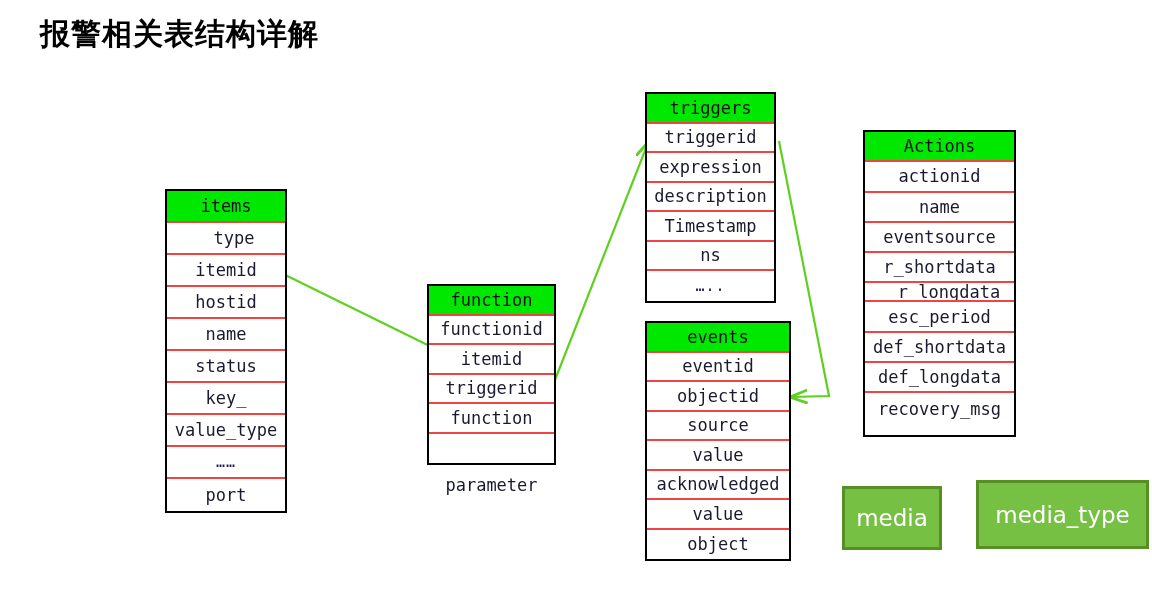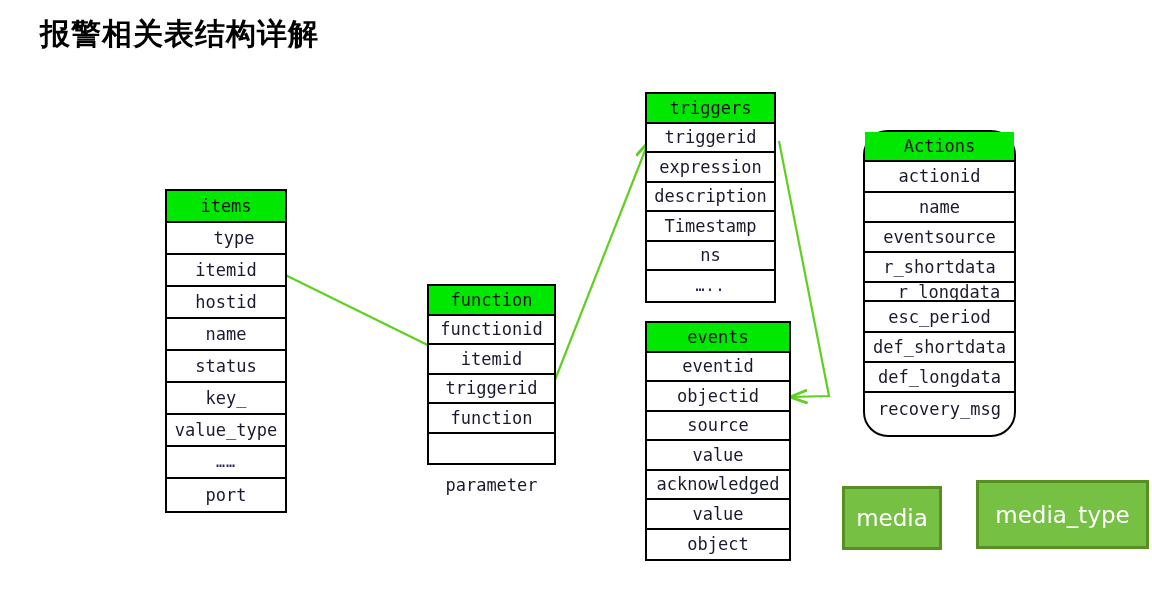--- a/index.html
+++ b/index.html
@@ -36,21 +36,21 @@
     border: 2px solid #000000;
     box-sizing: border-box;
     background: #ffffff;
   }
   .er-row {
     font-family: "DejaVu Sans Mono", monospace;
     font-size: 17px;
     color: #1a1a2e;
     text-align: center;
     box-sizing: border-box;
-    border-bottom: 2px solid #000000;
+    border-bottom: 2px solid #ef4444;
     display: flex;
     align-items: center;
     justify-content: center;
     white-space: nowrap;
     overflow: hidden;
   }
   .er-row:last-child {
     border-bottom: none;
   }
   .er-row.header {
@@ -136,21 +136,21 @@
     <div class="er-row header" style="height: 29.5px; background: rgb(0, 232, 0);">events</div>
     <div class="er-row" style="height: 29.5px;">eventid</div>
     <div class="er-row" style="height: 29.5px;">objectid</div>
     <div class="er-row" style="height: 29.5px;">source</div>
     <div class="er-row" style="height: 29.5px;">value</div>
     <div class="er-row" style="height: 29.5px;">acknowledged</div>
     <div class="er-row" style="height: 29.5px;">value</div>
     <div class="er-row" style="height: 29.5px;">object</div>
   </div>
 
-  <div class="er-table" style="left: 863px; top: 130px; width: 153px; height: 307px; border-radius: 25px;">
+  <div class="er-table" style="left: 863px; top: 130px; width: 153px; height: 307px;">
     <div class="er-row header" style="height: 30.3px; background: rgb(0, 232, 0);">Actions</div>
     <div class="er-row" style="height: 30.3px;">actionid</div>
     <div class="er-row" style="height: 30.3px;">name</div>
     <div class="er-row" style="height: 30.3px;">eventsource</div>
     <div class="er-row" style="height: 30.3px;">r_shortdata</div>
     <div class="er-row" style="height: 19px; padding-left: 19px;">r_longdata</div>
     <div class="er-row" style="height: 30.3px;">esc_period</div>
     <div class="er-row" style="height: 30.3px;">def_shortdata</div>
     <div class="er-row" style="height: 30.3px;">def_longdata</div>
     <div class="er-row" style="height: 30.3px;">recovery_msg</div>

